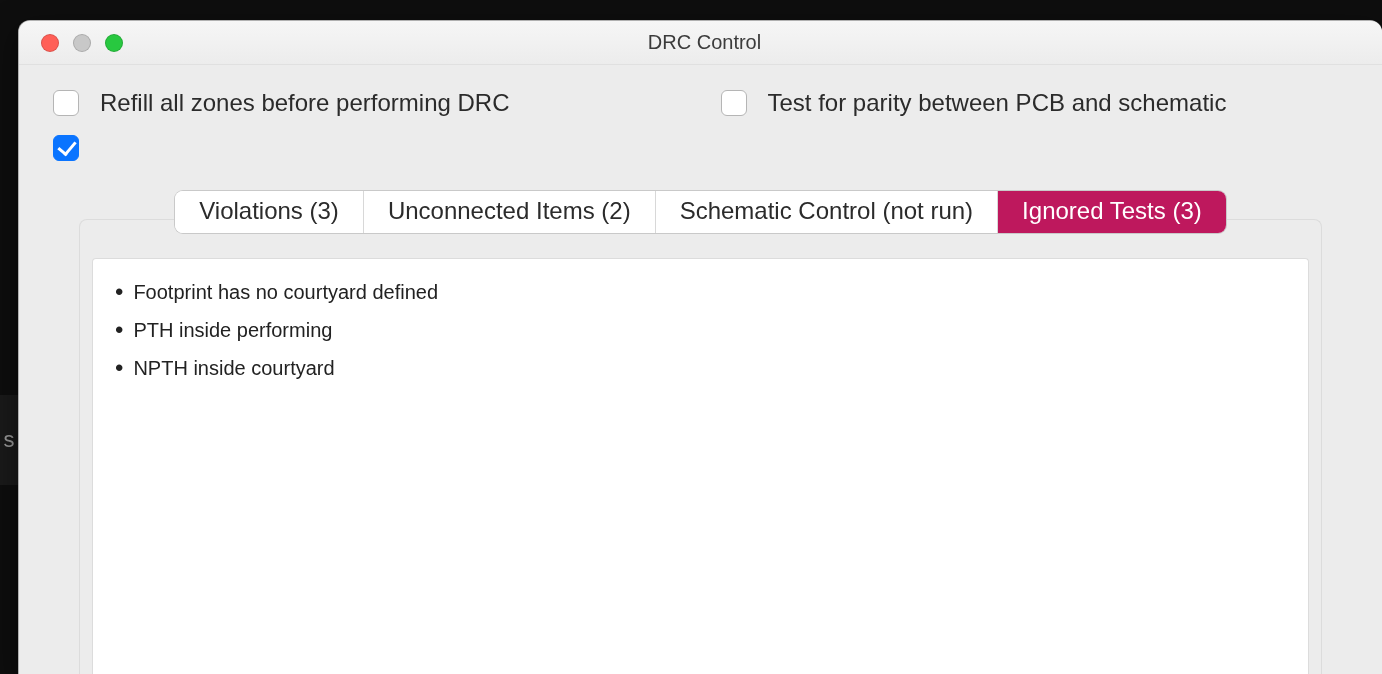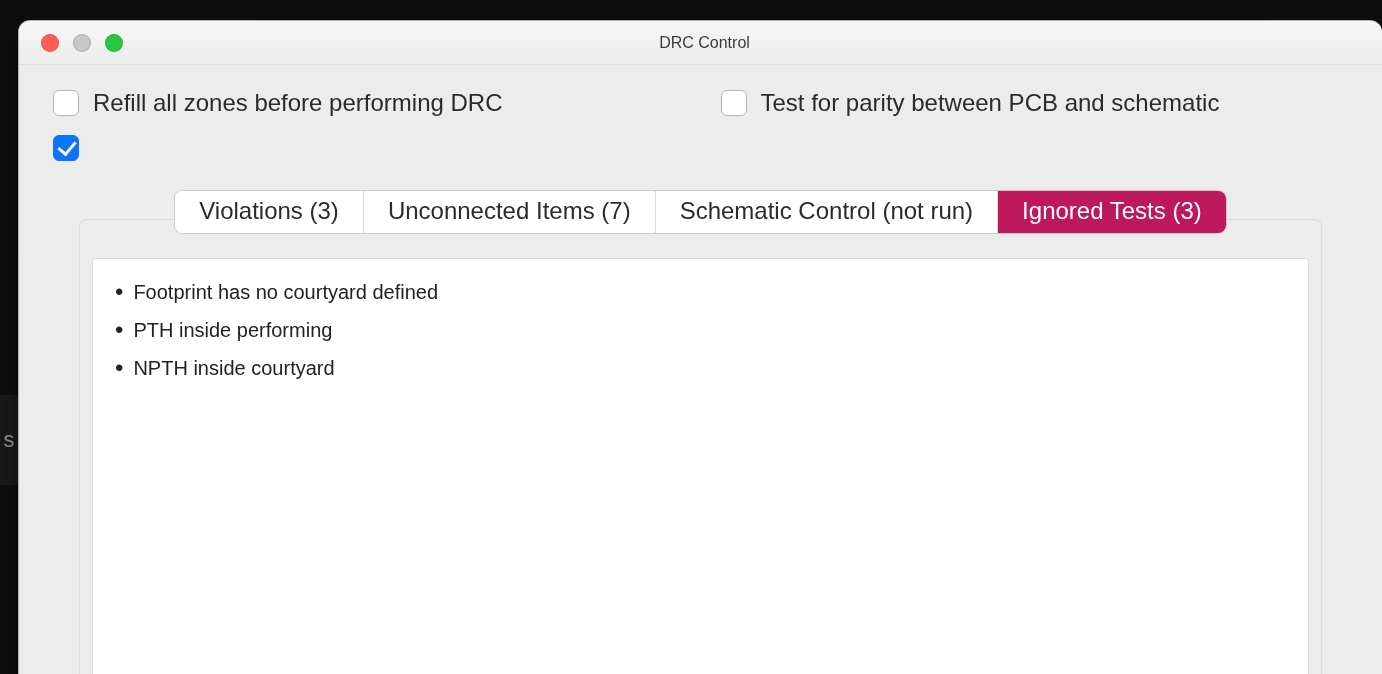--- a/index.html
+++ b/index.html
@@ -51,37 +51,37 @@
     width: 18px; height: 18px; border-radius: 50%;
     border: 0.5px solid rgba(0,0,0,0.15);
   }
   .tl-close { background: #ff5f57; }
   .tl-min   { background: #c8c8c8; }
   .tl-max   { background: #28c840; }
   .title {
     position: absolute;
     left: 8px; right: 0;
     text-align: center;
-    font-size: 16px;
+    font-size: 20px;
     color: #3b3b3b;
     font-weight: 500;
     pointer-events: none;
   }
 
   .options {
     padding: 24px 34px 10px 34px;
     display: grid;
     grid-template-columns: 1fr 1fr;
     row-gap: 18px;
     column-gap: 40px;
   }
   .chk {
     display: flex;
     align-items: center;
-    gap: 14px;
+    gap: 21px;
     font-size: 24px;
     color: #2b2b2b;
     cursor: default;
     user-select: none;
   }
   .chkbox {
     width: 26px; height: 26px;
     border-radius: 6px;
     border: 1px solid #b5b5b5;
     background: #ffffff;
@@ -192,21 +192,21 @@
       <span>Test for parity between PCB and schematic</span>
     </label>
     <label class="chk" style="grid-column:1">
       <span class="chkbox checked"></span>
     </label>
   </div>
 
   <div class="tabs-wrap">
     <div class="tabs">
       <div class="tab">Violations (3)</div>
-      <div class="tab">Unconnected Items (7)</div>
+      <div class="tab">Unconnected Items (2)</div>
       <div class="tab">Schematic Control (not run)</div>
       <div class="tab selected">Ignored Tests (3)</div>
     </div>
 
     <div class="panel-outer">
       <div class="panel-inner">
         <ul class="list">
           <li>Footprint has no courtyard defined</li>
           <li>PTH inside performing</li>
           <li>NPTH inside courtyard</li>

